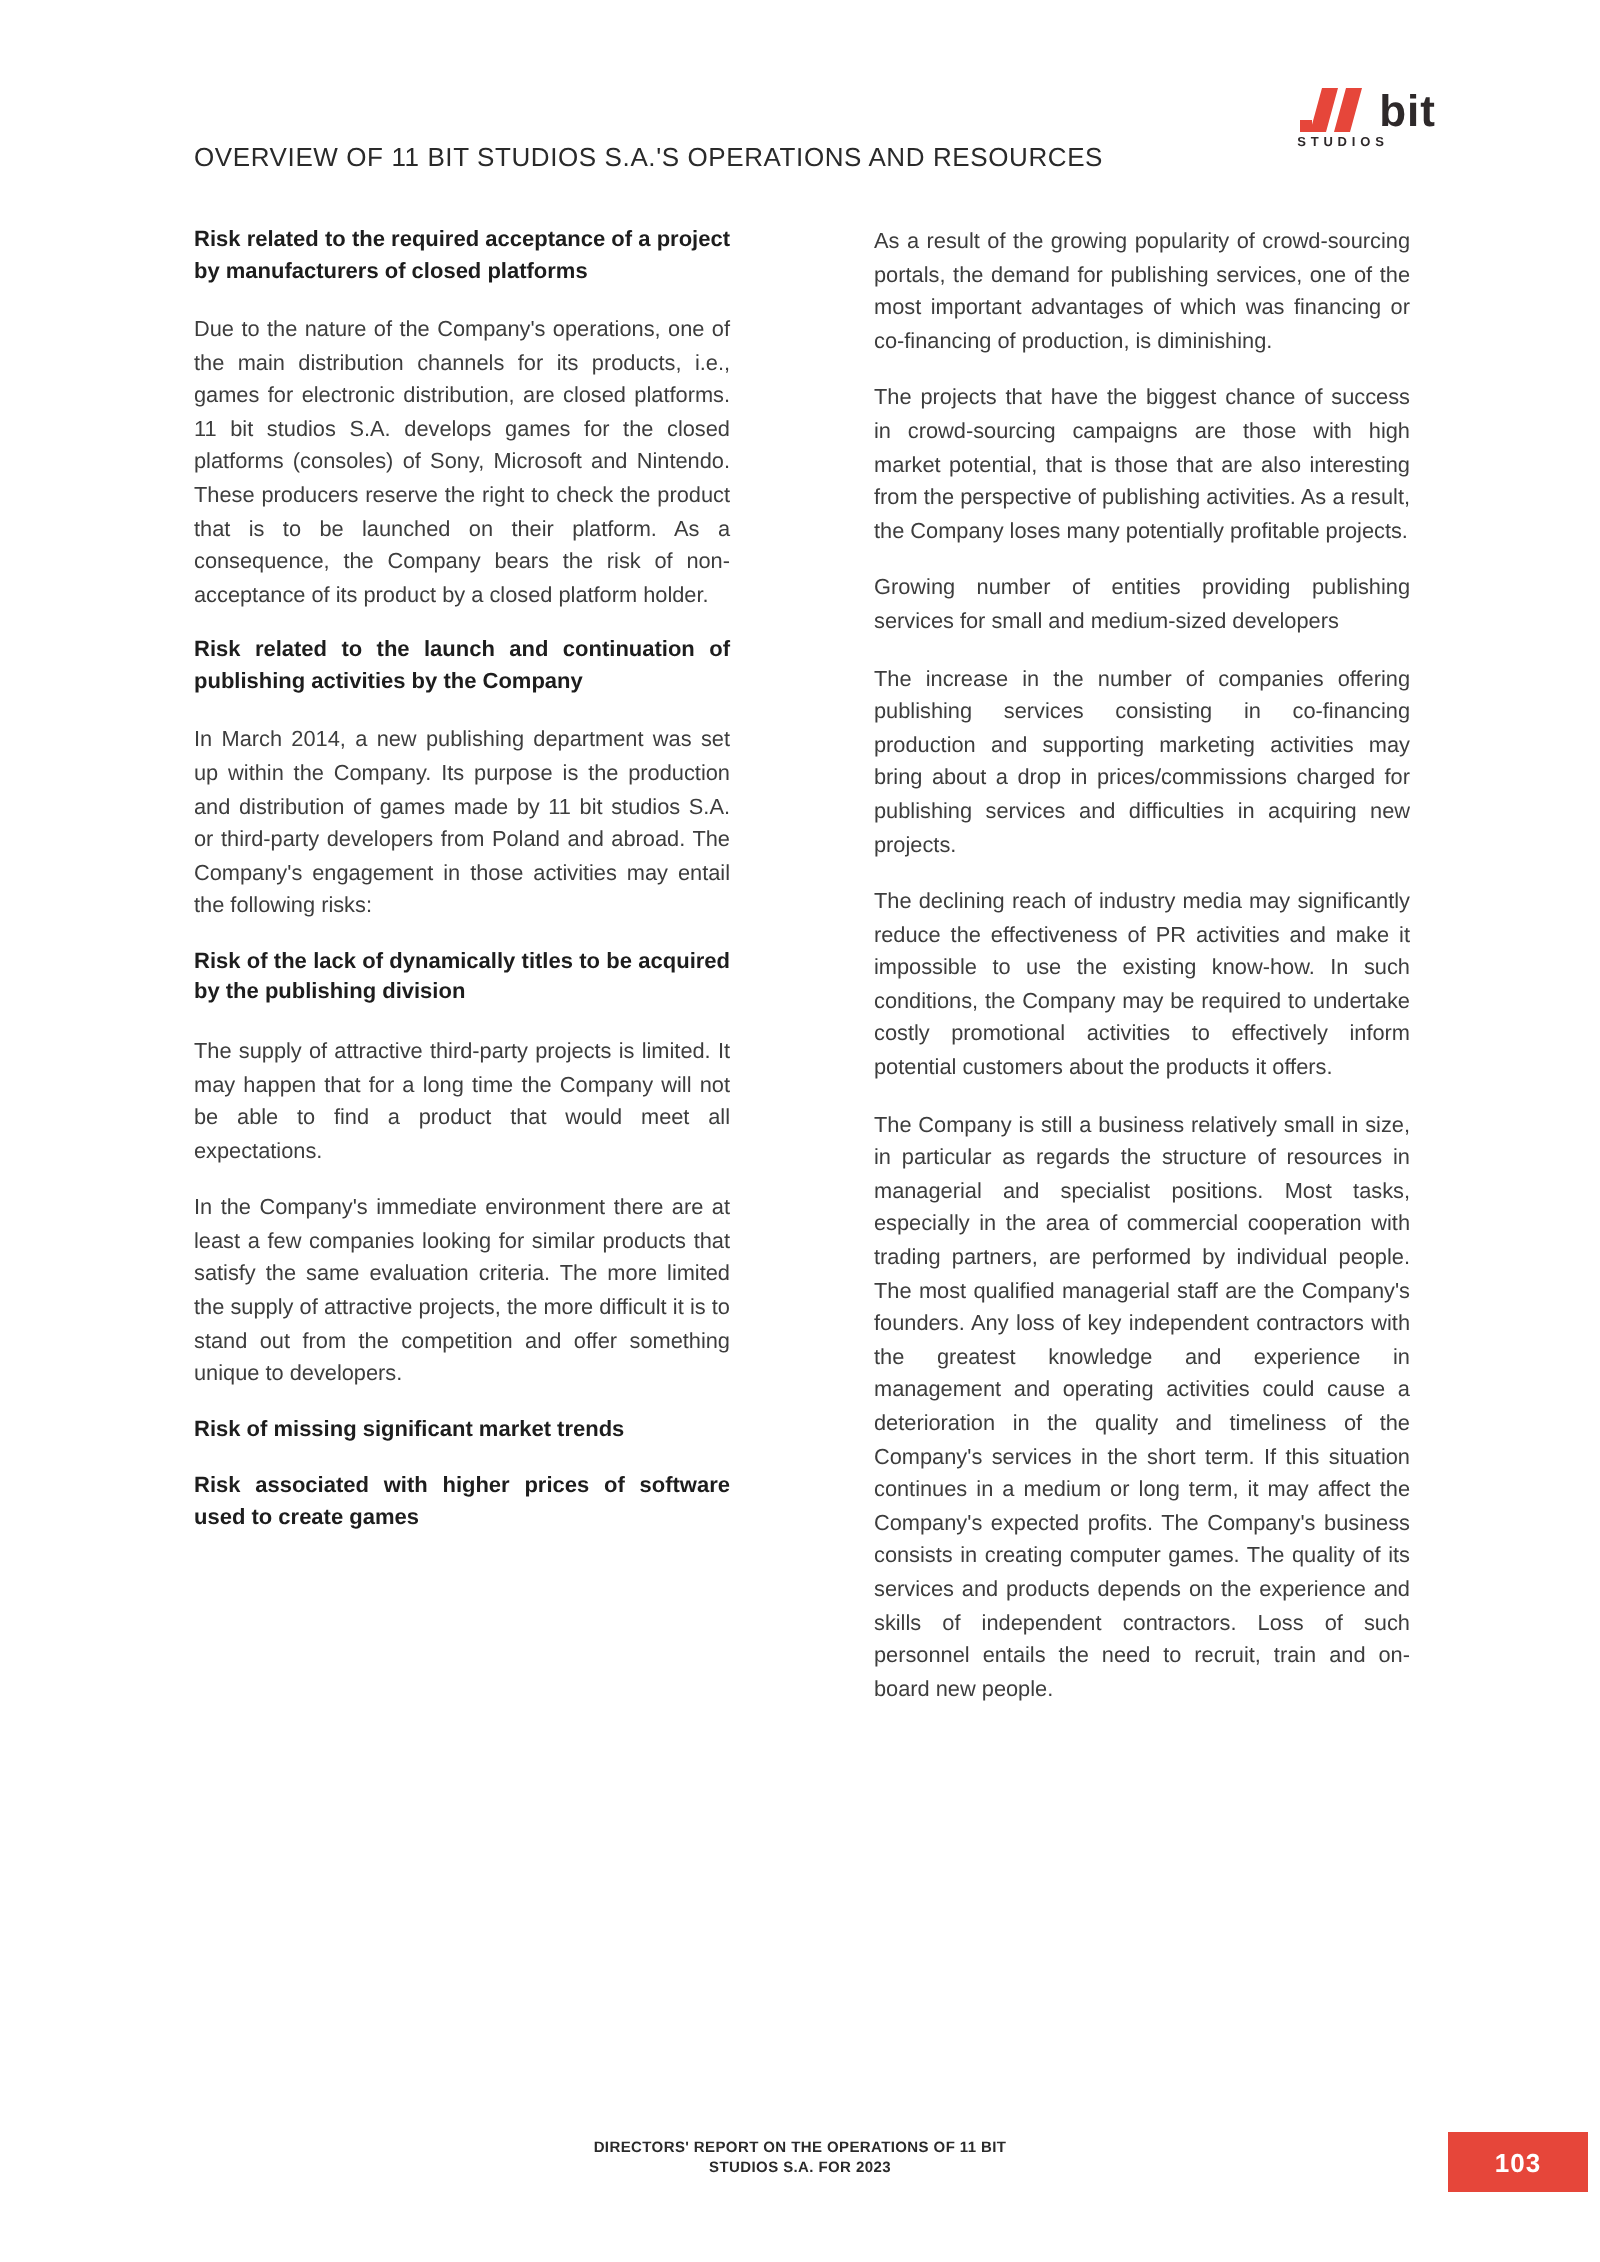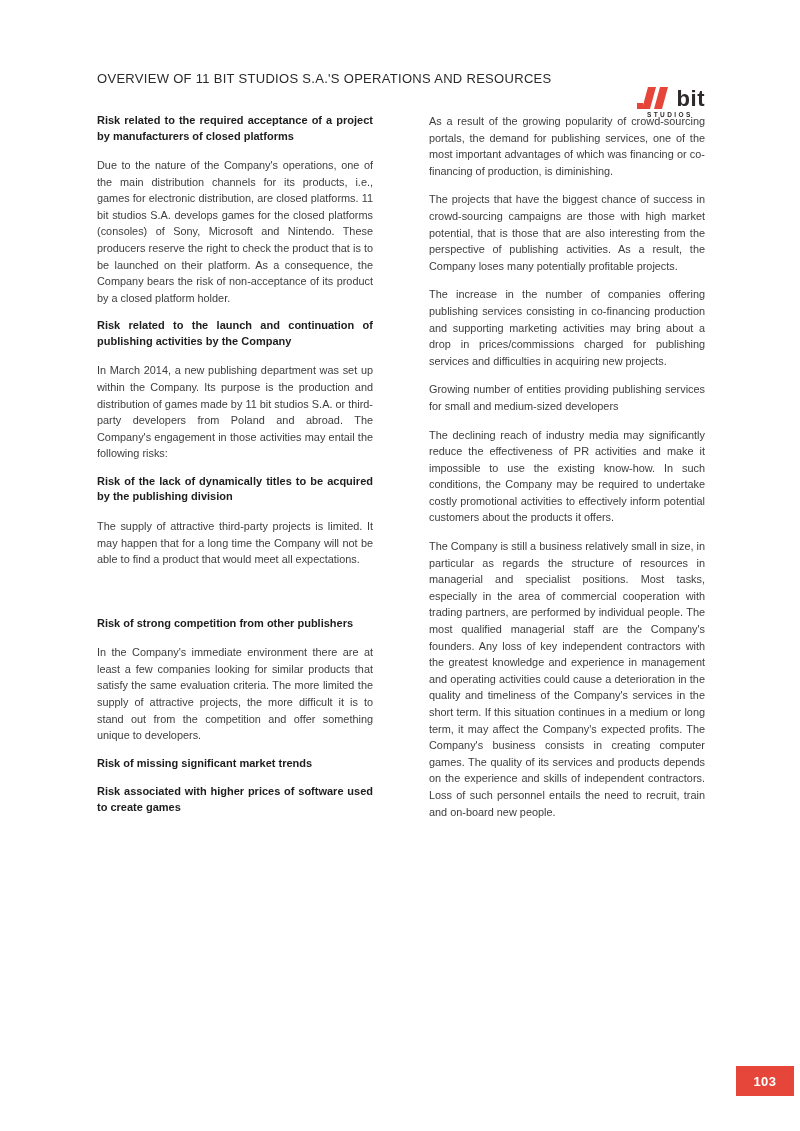--- a/index.html
+++ b/index.html
@@ -22,23 +22,22 @@
     font-size: 13px;
     font-weight: normal;
     letter-spacing: 0.3px;
     color: #2a2a2a;
   }
 
   
   .logo {
     position: absolute;
     top: 42px;
-    right: 95px;
-    text-align: center;
-    margin-top: 43px;
+    right: 82px;
+    text-align: left;
   }
   .logo-row {
     display: flex;
     align-items: flex-end;
     justify-content: flex-end;
     gap: 3px;
   }
   .logo-mark { display: block; }
   .logo-bit {
     font-size: 22px;
@@ -57,21 +56,21 @@
     padding-right: 1px;
   }
 
   
   .content {
     position: absolute;
     left: 97px;
     top: 113px;
     width: 608px;
     display: flex;
-    gap: 56px;
+    gap: 72px;
   }
   .col { width: 280px; }
   .col > :first-child { margin-top: 0; }
 
   .heading {
     font-size: 11px;
     line-height: 15.5px;
     font-weight: bold;
     color: #1d1d1d;
     text-align: justify;
@@ -97,21 +96,21 @@
     line-height: 10px;
     font-weight: bold;
     letter-spacing: 0.2px;
     color: #2a2a2a;
   }
 
   .page-badge {
     position: absolute;
     top: 1066px;
     right: 6px;
-    width: 58px;
+    width: 70px;
     height: 30px;
     background: #e6463a;
     color: #ffffff;
     font-size: 13px;
     font-weight: bold;
     display: flex;
     align-items: center;
     justify-content: center;
     letter-spacing: 0.5px;
   }
@@ -136,31 +135,34 @@
   </div>
 
   <main class="content">
     <section class="col">
         <h3 class="heading">Risk related to the required acceptance of a project by manufacturers of closed platforms</h3>
         <p class="paragraph">Due to the nature of the Company's operations, one of the main distribution channels for its products, i.e., games for electronic distribution, are closed platforms. 11 bit studios S.A. develops games for the closed platforms (consoles) of Sony, Microsoft and Nintendo. These producers reserve the right to check the product that is to be launched on their platform. As a consequence, the Company bears the risk of non-acceptance of its product by a closed platform holder.</p>
         <h3 class="heading">Risk related to the launch and continuation of publishing activities by the Company</h3>
         <p class="paragraph">In March 2014, a new publishing department was set up within the Company. Its purpose is the production and distribution of games made by 11 bit studios S.A. or third-party developers from Poland and abroad. The Company's engagement in those activities may entail the following risks:</p>
         <h3 class="heading">Risk of the lack of dynamically titles to be acquired by the publishing division</h3>
         <p class="paragraph">The supply of attractive third-party projects is limited. It may happen that for a long time the Company will not be able to find a product that would meet all expectations.</p>
-        <h3 class="heading gap-top">Risk of strong competition from other publishers</h3>
         <p class="paragraph">In the Company's immediate environment there are at least a few companies looking for similar products that satisfy the same evaluation criteria. The more limited the supply of attractive projects, the more difficult it is to stand out from the competition and offer something unique to developers.</p>
         <h3 class="heading">Risk of missing significant market trends</h3>
         <h3 class="heading">Risk associated with higher prices of software used to create games</h3>
       </section>
     <section class="col">
         <p class="paragraph">As a result of the growing popularity of crowd-sourcing portals, the demand for publishing services, one of the most important advantages of which was financing or co-financing of production, is diminishing.</p>
         <p class="paragraph">The projects that have the biggest chance of success in crowd-sourcing campaigns are those with high market potential, that is those that are also interesting from the perspective of publishing activities. As a result, the Company loses many potentially profitable projects.</p>
+        <p class="paragraph">Growing number of entities providing publishing services for small and medium-sized developers</p>
         <p class="paragraph">The increase in the number of companies offering publishing services consisting in co-financing production and supporting marketing activities may bring about a drop in prices/commissions charged for publishing services and difficulties in acquiring new projects.</p>
-        <p class="paragraph">Growing number of entities providing publishing services for small and medium-sized developers</p>
         <p class="paragraph">The declining reach of industry media may significantly reduce the effectiveness of PR activities and make it impossible to use the existing know-how. In such conditions, the Company may be required to undertake costly promotional activities to effectively inform potential customers about the products it offers.</p>
         <p class="paragraph">The Company is still a business relatively small in size, in particular as regards the structure of resources in managerial and specialist positions. Most tasks, especially in the area of commercial cooperation with trading partners, are performed by individual people. The most qualified managerial staff are the Company's founders. Any loss of key independent contractors with the greatest knowledge and experience in management and operating activities could cause a deterioration in the quality and timeliness of the Company's services in the short term. If this situation continues in a medium or long term, it may affect the Company's expected profits. The Company's business consists in creating computer games. The quality of its services and products depends on the experience and skills of independent contractors. Loss of such personnel entails the need to recruit, train and on-board new people.</p>
       </section>
   </main>
 
+  <div class="footer">
+    <div>DIRECTORS' REPORT ON THE OPERATIONS OF 11 BIT</div>
+    <div>STUDIOS S.A. FOR 2023</div>
+  </div>
 
   <div class="page-badge">103</div>
 
 </div>
 
 </body></html>

